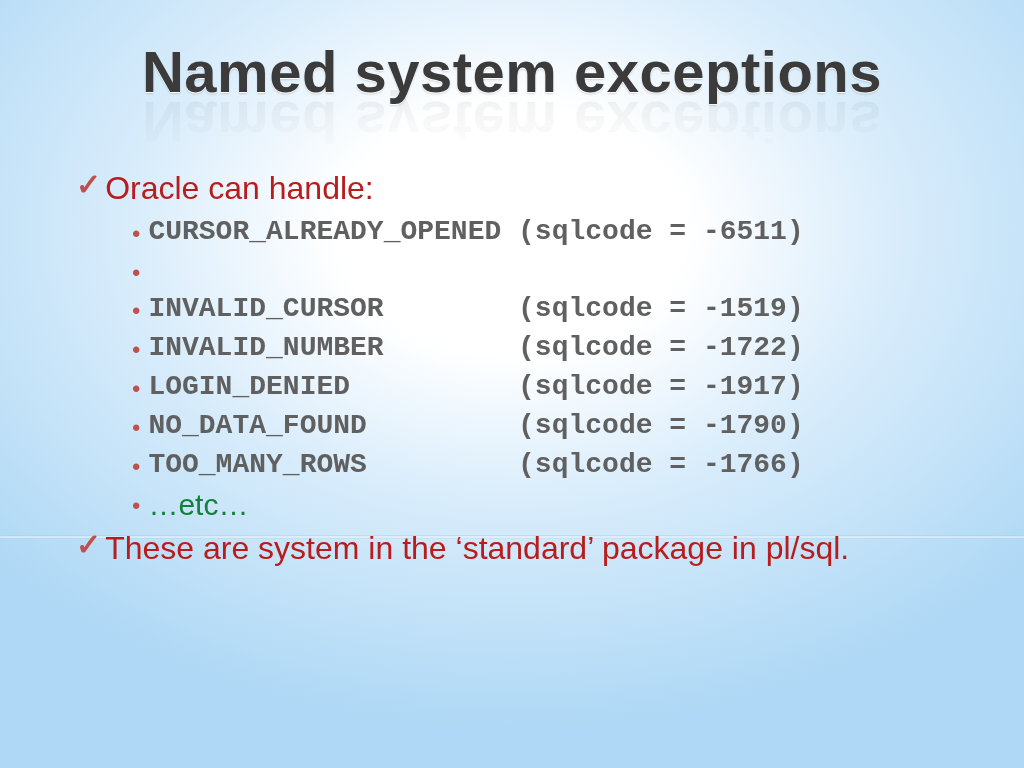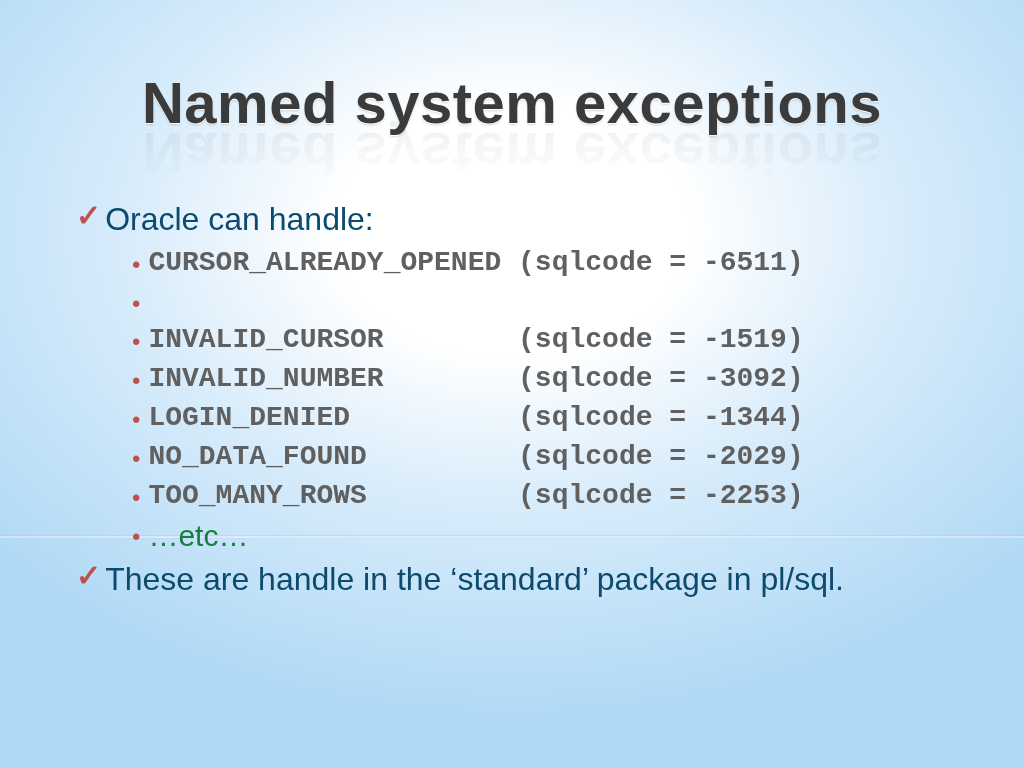--- a/index.html
+++ b/index.html
@@ -13,22 +13,21 @@
     position: absolute;
     left: 0; right: 0;
     top: 535px;
     height: 4px;
     background: linear-gradient(to bottom, rgba(120,170,210,0.35), rgba(255,255,255,0.6), rgba(120,170,210,0.25));
   }
   .slide {
     position: relative;
     width: 1024px;
     height: 684px;
-    padding: 22px 70px 0 70px;
-    margin-top: 47px;
+    padding: 38px 70px 0 70px;
   }
   .title {
     font-family: "Trebuchet MS", "Segoe UI", sans-serif;
     font-size: 58px;
     font-weight: 700;
     color: #3b3b3b;
     text-align: center;
     letter-spacing: 0.5px;
     text-shadow: 0 1px 0 #fff, 0 2px 2px rgba(0,0,0,0.15);
     position: relative;
@@ -60,21 +59,21 @@
   .check {
     color: #c0504d;
     font-size: 30px;
     line-height: 1;
     margin-right: 4px;
     margin-top: 2px;
     font-weight: bold;
   }
   .lvl1-text {
     font-size: 32px;
-    color: #0c4a6e;
+    color: #b91c1c;
     line-height: 1.25;
   }
   .lvl2 {
     display: flex;
     align-items: flex-start;
     margin-left: 62px;
     margin-top: 8px;
   }
   .dot {
     color: #c0504d;
@@ -118,38 +117,38 @@
     </div>
     <div class="lvl2">
       <span class="dot">•</span>
     </div>
     <div class="lvl2">
       <span class="dot">•</span>
       <span class="mono">INVALID_CURSOR        (sqlcode = -1519)</span>
     </div>
     <div class="lvl2">
       <span class="dot">•</span>
-      <span class="mono">INVALID_NUMBER        (sqlcode = -3092)</span>
+      <span class="mono">INVALID_NUMBER        (sqlcode = -1722)</span>
     </div>
     <div class="lvl2">
       <span class="dot">•</span>
-      <span class="mono">LOGIN_DENIED          (sqlcode = -1344)</span>
+      <span class="mono">LOGIN_DENIED          (sqlcode = -1917)</span>
     </div>
     <div class="lvl2">
       <span class="dot">•</span>
-      <span class="mono">NO_DATA_FOUND         (sqlcode = -2029)</span>
+      <span class="mono">NO_DATA_FOUND         (sqlcode = -1790)</span>
     </div>
     <div class="lvl2">
       <span class="dot">•</span>
-      <span class="mono">TOO_MANY_ROWS         (sqlcode = -2253)</span>
+      <span class="mono">TOO_MANY_ROWS         (sqlcode = -1766)</span>
     </div>
     <div class="lvl2">
       <span class="dot">•</span>
       <span class="etc">…etc…</span>
     </div>
 
     <div class="lvl1">
       <span class="check">✓</span>
-      <span class="lvl1-text">These are handle in the ‘standard’ package in pl/sql.</span>
+      <span class="lvl1-text">These are system in the ‘standard’ package in pl/sql.</span>
     </div>
 
   </div>
 </div>
 
 </body></html>

